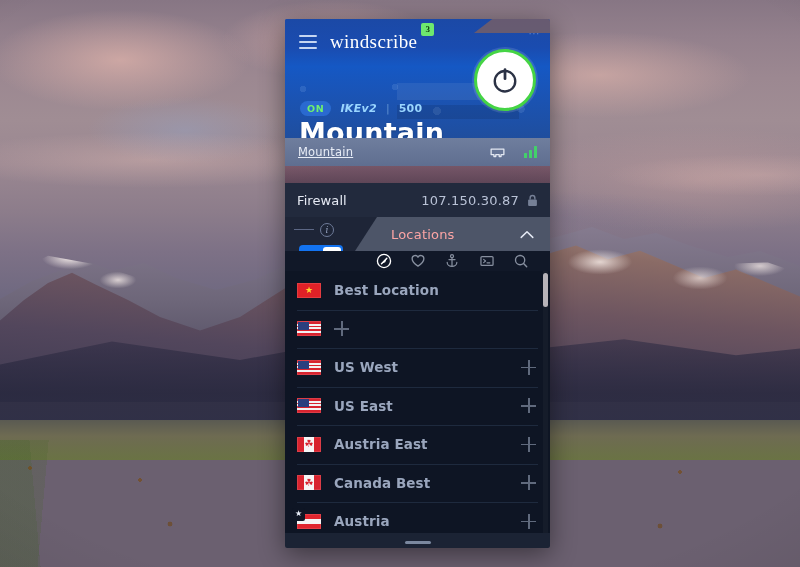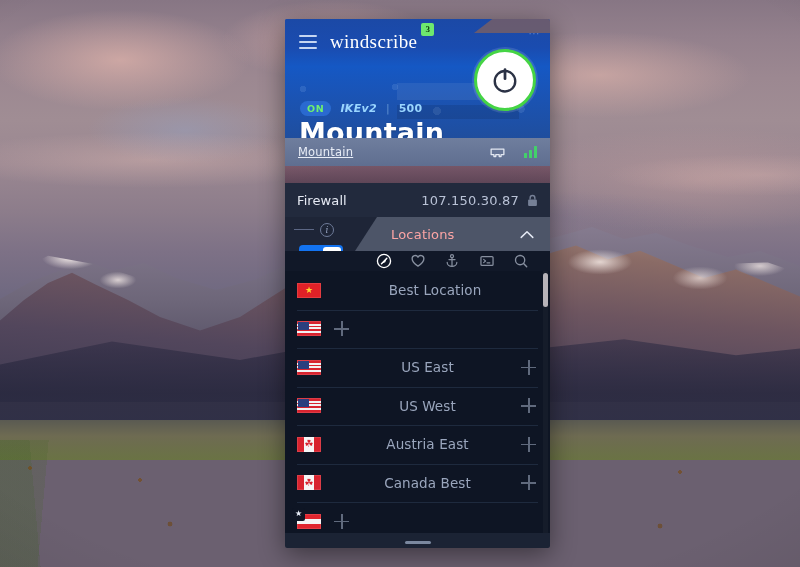--- a/index.html
+++ b/index.html
@@ -373,22 +373,22 @@
   .flag-at {
     background: linear-gradient(180deg, #e0252e 0 33%, #f4f4f4 33% 67%, #e0252e 67% 100%);
   }
   .fav-badge {
     position: absolute; left: -6px; top: -7px;
     width: 13px; height: 13px; background: #0e1524;
     border-radius: 2px; display: flex; align-items: center; justify-content: center;
   }
   .fav-badge .star { color: #e9eef8; font-size: 8px; line-height: 8px; }
   .locrow-lbl {
-    flex: 1; font-size: 13.5px; font-weight: normal;
-    color: #9aa6bd; letter-spacing: 0.1px; text-align: center;
+    flex: 1; font-size: 13.5px; font-weight: bold;
+    color: #9aa6bd; letter-spacing: 0.1px;
   }
   .plus-icon {
     width: 15px; height: 15px; position: relative; opacity: 0.55; cursor: pointer;
   }
   .plus-icon::before, .plus-icon::after {
     content: ""; position: absolute; background: #a4b0c6;
   }
   .plus-icon::before { left: 0; top: 7px; width: 15px; height: 1.5px; }
   .plus-icon::after { left: 7px; top: 0; width: 1.5px; height: 15px; }
 
@@ -557,28 +557,28 @@
         <div class="locrow">
           <span class="flag flag-us">
             <span class="canton"></span>
           </span>
           <span class="plus-icon"></span>
         </div>
         <div class="locrow">
           <span class="flag flag-us">
             <span class="canton"></span>
           </span>
-          <span class="locrow-lbl">US East</span>
+          <span class="locrow-lbl">US West</span>
           <span class="plus-icon"></span>
         </div>
         <div class="locrow">
           <span class="flag flag-us">
             <span class="canton"></span>
           </span>
-          <span class="locrow-lbl">US West</span>
+          <span class="locrow-lbl">US East</span>
           <span class="plus-icon"></span>
         </div>
         <div class="locrow">
           <span class="flag flag-ca">
             <span class="leaf">☘</span>
           </span>
           <span class="locrow-lbl">Austria East</span>
           <span class="plus-icon"></span>
         </div>
         <div class="locrow">
@@ -587,20 +587,21 @@
           </span>
           <span class="locrow-lbl">Canada Best</span>
           <span class="plus-icon"></span>
         </div>
         <div class="locrow">
           <span class="flag flag-at">
             <span class="fav-badge">
               <span class="star">★</span>
             </span>
           </span>
+          <span class="locrow-lbl">Austria</span>
           <span class="plus-icon"></span>
         </div>
 
     <div class="scrollbar-track"></div>
         <div class="scrollbar-thumb"></div>
       </div>
 
     <div class="appfooter">
       <span class="drag-handle"></span>
     </div>

